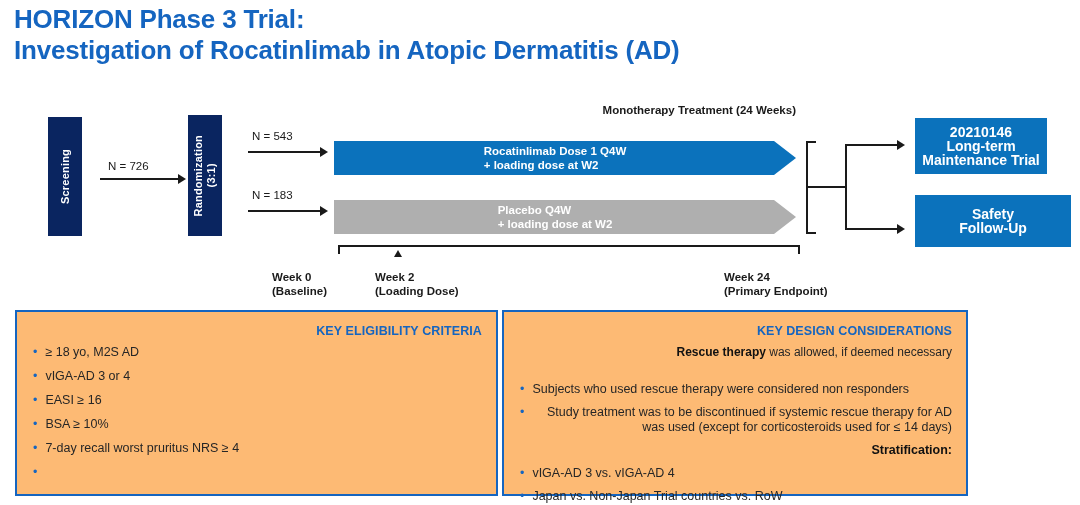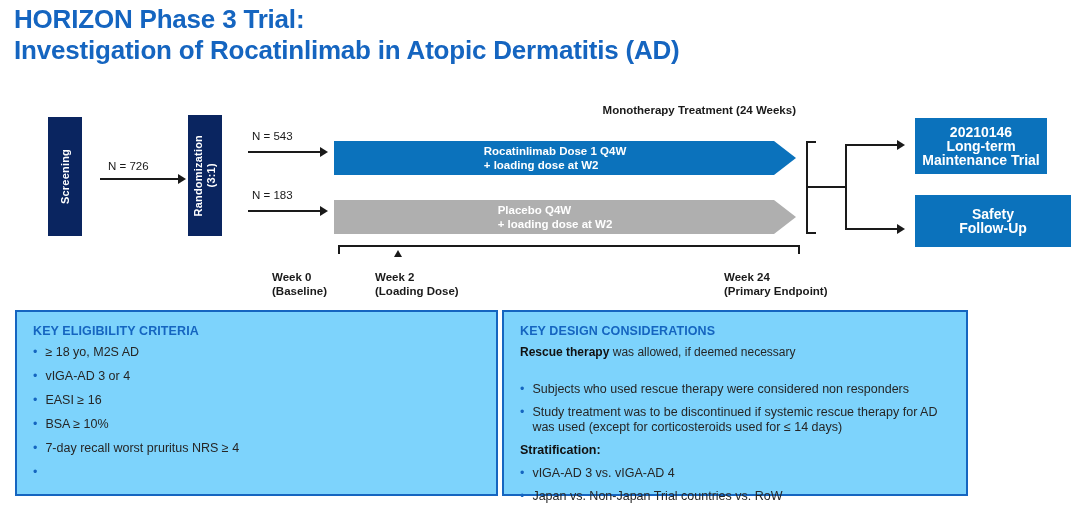--- a/index.html
+++ b/index.html
@@ -69,21 +69,21 @@
   .tl-week{
     position:absolute;font-size:11.5px;color:#1a1a1a;line-height:14px;white-space:nowrap;font-weight:bold;
   }
   .uparrow{
     position:absolute;width:0;height:0;
     border-left:4px solid transparent;border-right:4px solid transparent;
     border-bottom:7px solid #1a1a1a;
   }
 
   .panel{
-    position:absolute;border:2px solid #1565C0;background:#7dd3fc;box-sizing:border-box;
+    position:absolute;border:2px solid #1565C0;background:#fdba74;box-sizing:border-box;text-align:right;
   }
   #panel-eligibility{left:15px;top:310px;width:483px;height:186px;}
   #panel-design{left:502px;top:310px;width:466px;height:186px;}
   .panel-inner{padding:12px 14px 0 16px;}
   .panel-title{
     color:#1565C0;font-size:12.5px;font-weight:bold;letter-spacing:0.1px;margin-bottom:7px;
   }
   .bullet{
     display:flex;font-size:12.5px;color:#262626;line-height:15px;margin-bottom:9px;
   }

